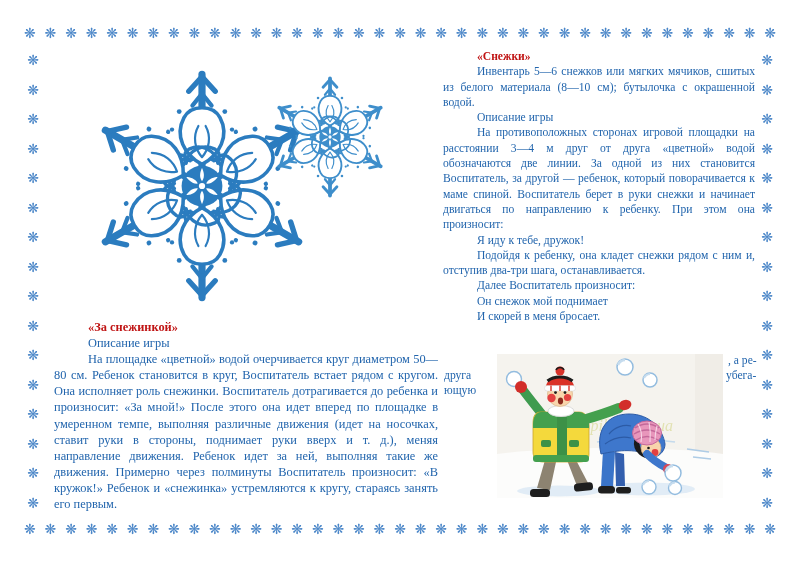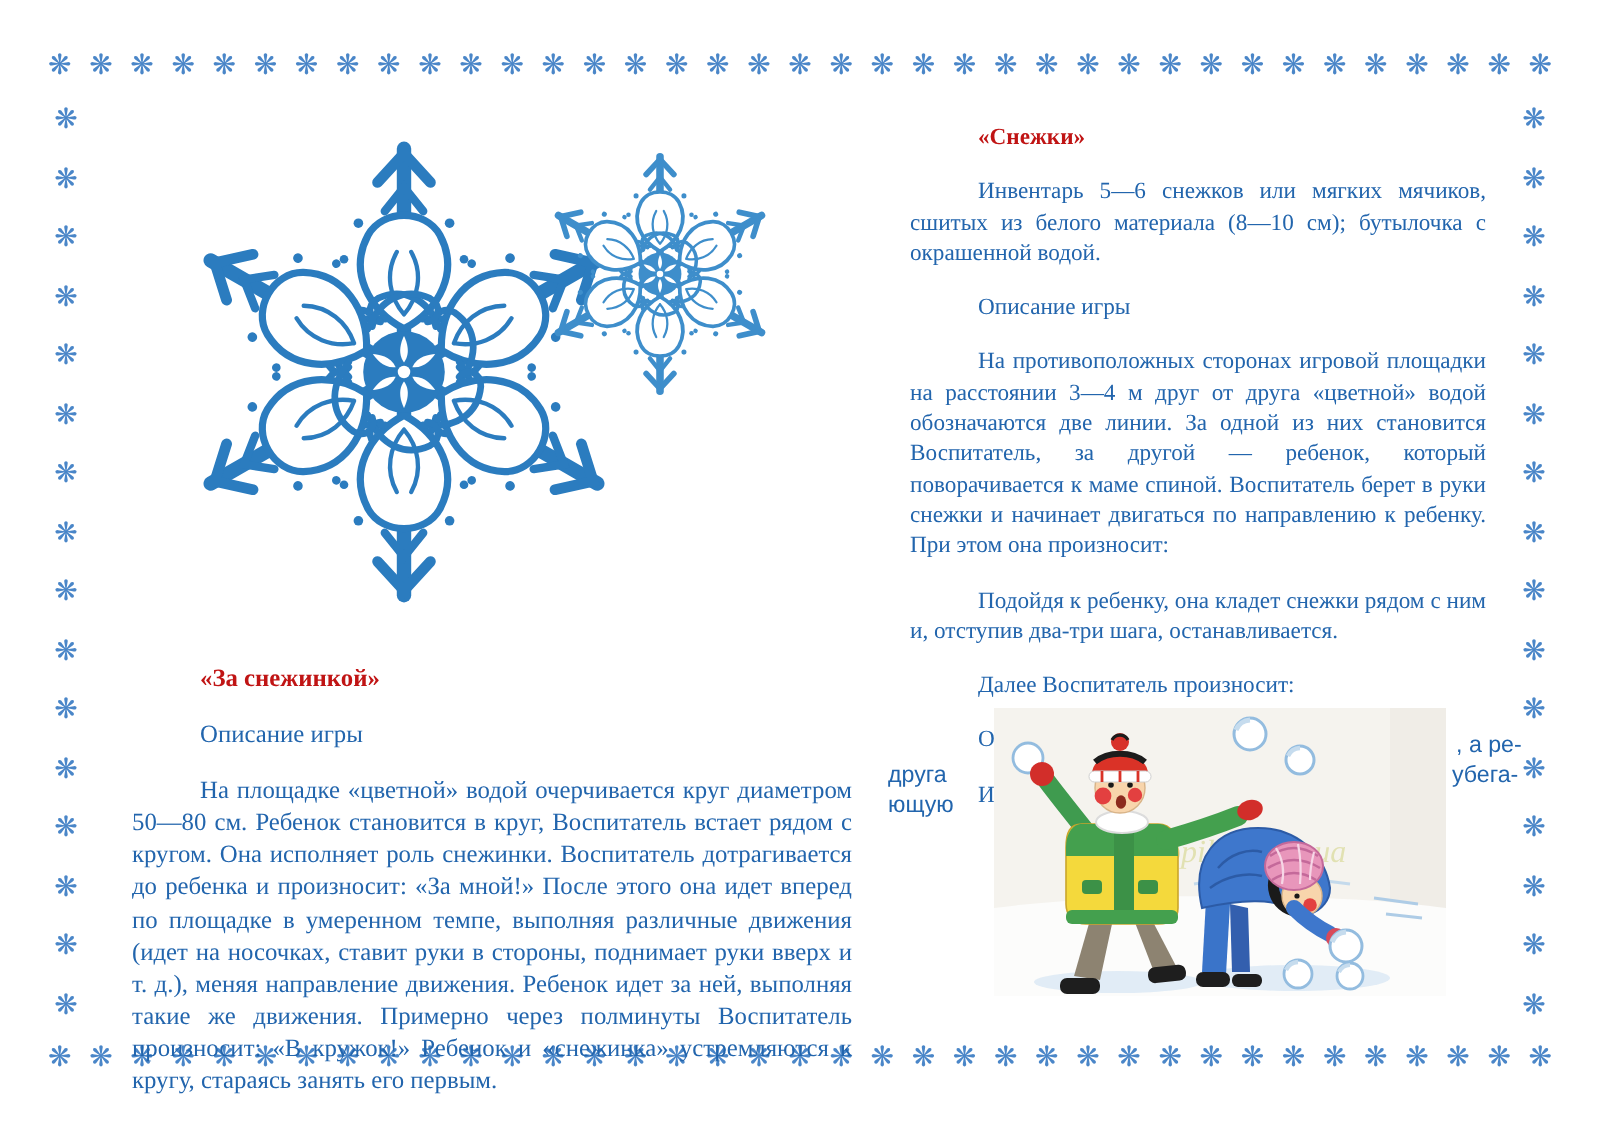--- a/index.html
+++ b/index.html
@@ -12,28 +12,28 @@
             line-height:16px;}
   .border-top{top:25px;}
   .border-bottom{top:521px;}
   .border-v{position:absolute;top:46px;width:18px;
             font-family:"DejaVu Sans",sans-serif;font-size:14px;color:#4a86c8;
             white-space:pre;text-align:center;line-height:29.5px;overflow:hidden;height:478px;}
   .border-left{left:24px;}
   .border-right{left:758px;}
   
   .col{position:absolute;color:#2265ad;text-align:justify;}
-  .col p,.col h3{margin:12px;padding:0;}
+  .col p,.col h3{margin:0;padding:0;}
   .col-left{left:54px;top:319px;width:384px;font-size:12.4px;line-height:16.1px;}
   .col-right{left:443px;top:49px;width:312px;font-size:11.6px;line-height:15.3px;}
   .game-title{color:#c01414;font-weight:bold;text-indent:34px;font-size:1em;}
   .ind{text-indent:34px;}
   .verse{text-indent:34px;text-align:left;}
   .frag{position:absolute;color:#2265ad;font-size:11.6px;line-height:15.3px;
-        font-family:Liberation Sans, sans-serif;white-space:nowrap;margin-top:12px;}
+        font-family:Liberation Serif, serif;white-space:nowrap;}
   
   .flake{position:absolute;}
   .flake-large{left:82px;top:60px;width:240px;height:252px;}
   .flake-small{left:267px;top:70px;width:126px;height:134px;}
   
   .illustration{position:absolute;left:497px;top:354px;width:226px;height:144px;}
   .illustration svg{display:block;}
 </style>
 </head>
 <body>
@@ -141,20 +141,21 @@
       <path d="M0,-4 C-3,-8 -1,-13 0,-15 C1,-13 3,-8 0,-4 Z" transform="rotate(300)"></path>
       <circle r="2.6"></circle>
     </g>
   </svg>
 
   <div class="col col-right">
     <h3 class="game-title">«Снежки»</h3>
     <p class="ind">Инвентарь 5—6 снежков или мягких мячиков, сшитых из белого материала (8—10 см); бутылочка с окрашенной водой.</p>
     <p class="ind">Описание игры</p>
     <p class="ind">На противоположных сторонах игровой площадки на расстоянии 3—4 м друг от друга «цветной» водой обозначаются две линии. За одной из них становится Воспитатель, за другой — ребенок, который поворачивается к маме спиной. Воспитатель берет в руки снежки и начинает двигаться по направлению к ребенку. При этом она произносит:</p>
+    <p class="verse">Я иду к тебе, дружок!</p>
     <p class="ind">Подойдя к ребенку, она кладет снежки рядом с ним и, отступив два-три шага, останавливается.</p>
     <p class="verse">Далее Воспитатель произносит:</p>
     <p class="verse">Он снежок мой поднимает</p>
     <p class="verse">И скорей в меня бросает.</p>
   </div>
 
   <span class="frag" style="left:728px;top:353px;">, а ре-</span>
   <span class="frag" style="left:444px;top:368px;">друга</span>
   <span class="frag" style="left:726px;top:368px;">убега-</span>
   <span class="frag" style="left:444px;top:383px;">ющую</span>

